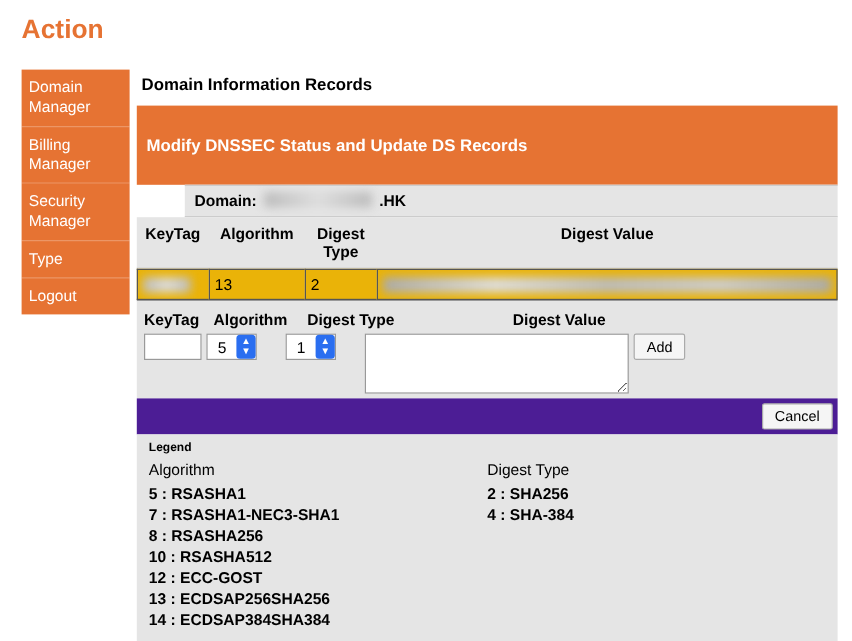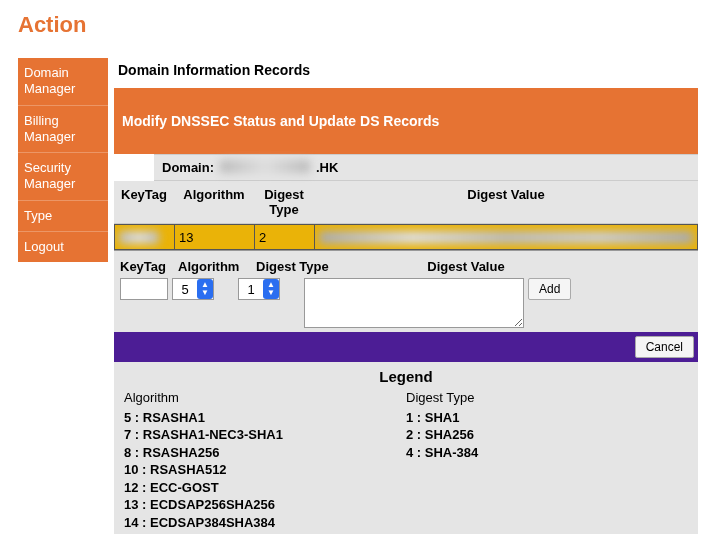--- a/index.html
+++ b/index.html
@@ -39,21 +39,21 @@
     .add-row { display: flex; align-items: flex-start; gap: 4px; }
     .kt-input { width: 48px; height: 22px; border: 1px solid #999; background: #fff; padding: 2px; }
     .stepper { display: inline-flex; align-items: center; border: 1px solid #999; background: #fff; height: 22px; margin-right: 20px; }
     .stepper-val { width: 24px; text-align: center; padding: 0 2px; }
     .stepper-btns { width: 16px; height: 20px; background: #2a6ef0; display: flex; flex-direction: column; justify-content: center; align-items: center; border-radius: 3px; }
     .stepper-btns div { color: #fff; font-size: 8px; line-height: 8px; }
     .dv-textarea { width: 220px; height: 50px; border: 1px solid #999; background: #fff; resize: both; }
     .btn { background: #f5f5f5; border: 1px solid #aaa; padding: 3px 10px; font-size: 12px; cursor: pointer; border-radius: 2px; }
     .cancel-bar { background: #4c1d95; padding: 4px; display: flex; justify-content: flex-end; }
     .legend { background: #e5e5e5; padding: 6px 10px 12px 10px; }
-    .legend-title { font-weight: bold; text-align: center; margin-bottom: 4px; font-size: 15px; }
+    .legend-title { font-weight: bold; text-align: left; margin-bottom: 4px; font-size: 10px; }
     .legend-cols { display: flex; }
     .legend-col { flex: 1; }
     .legend-col .lh { font-weight: normal; margin-bottom: 2px; }
     .legend-col div { line-height: 1.35; font-size: 13px; font-weight: bold; }
   </style>
 </head>
 <body>
 
 <div class="container">
   <div class="page-title">Action</div>
@@ -127,21 +127,20 @@
             <div>5 : RSASHA1</div>
             <div>7 : RSASHA1-NEC3-SHA1</div>
             <div>8 : RSASHA256</div>
             <div>10 : RSASHA512</div>
             <div>12 : ECC-GOST</div>
             <div>13 : ECDSAP256SHA256</div>
             <div>14 : ECDSAP384SHA384</div>
           </div>
           <div class="legend-col">
             <div class="lh">Digest Type</div>
-            <div>1 : SHA1</div>
             <div>2 : SHA256</div>
             <div>4 : SHA-384</div>
           </div>
         </div>
       </div>
     </div>
   </div>
 </div>
 
 </body></html>

